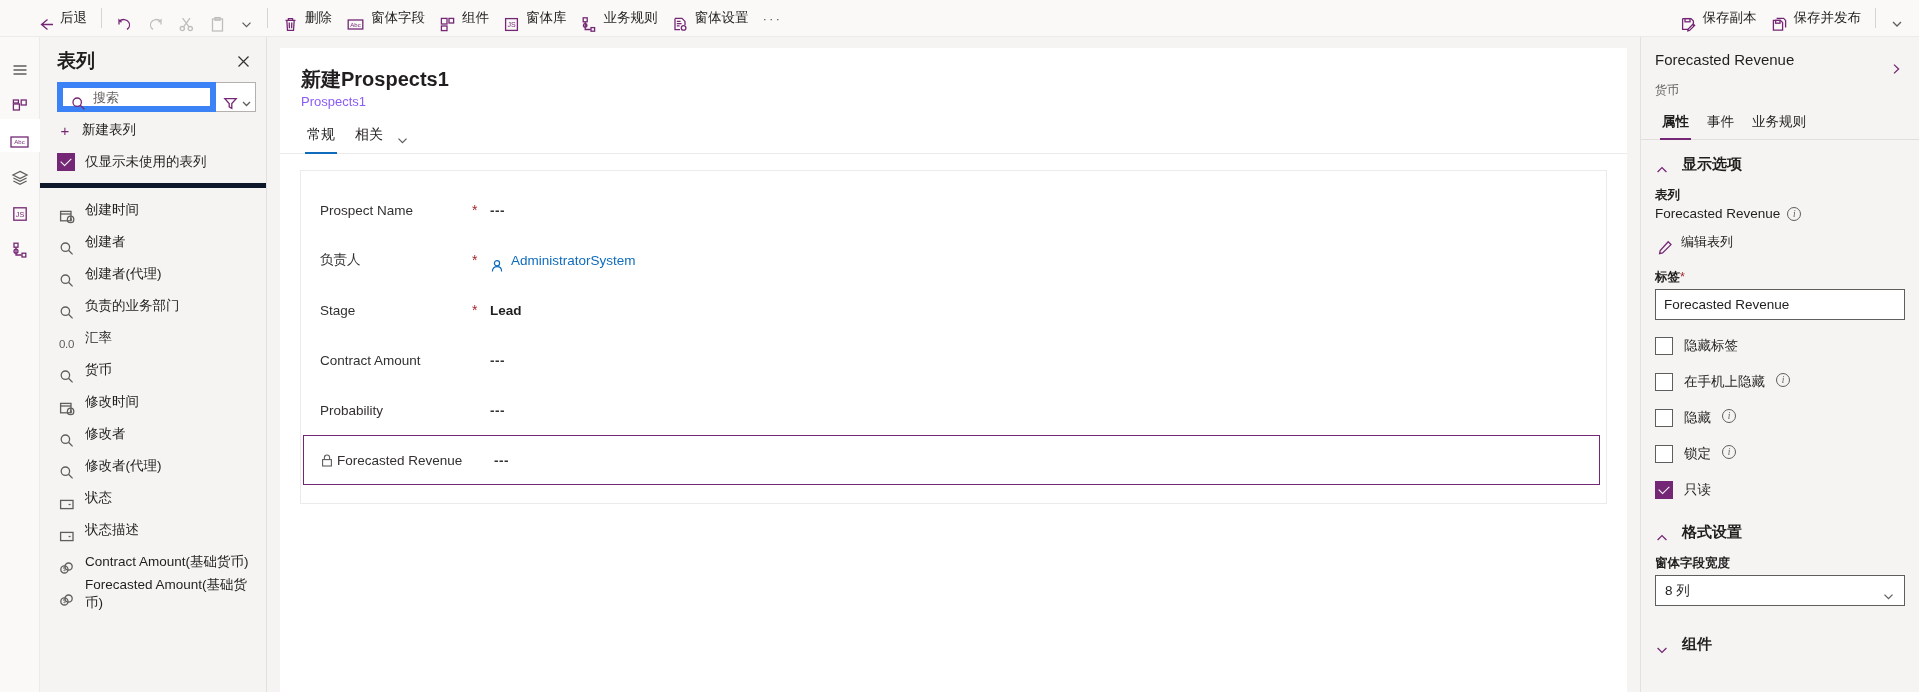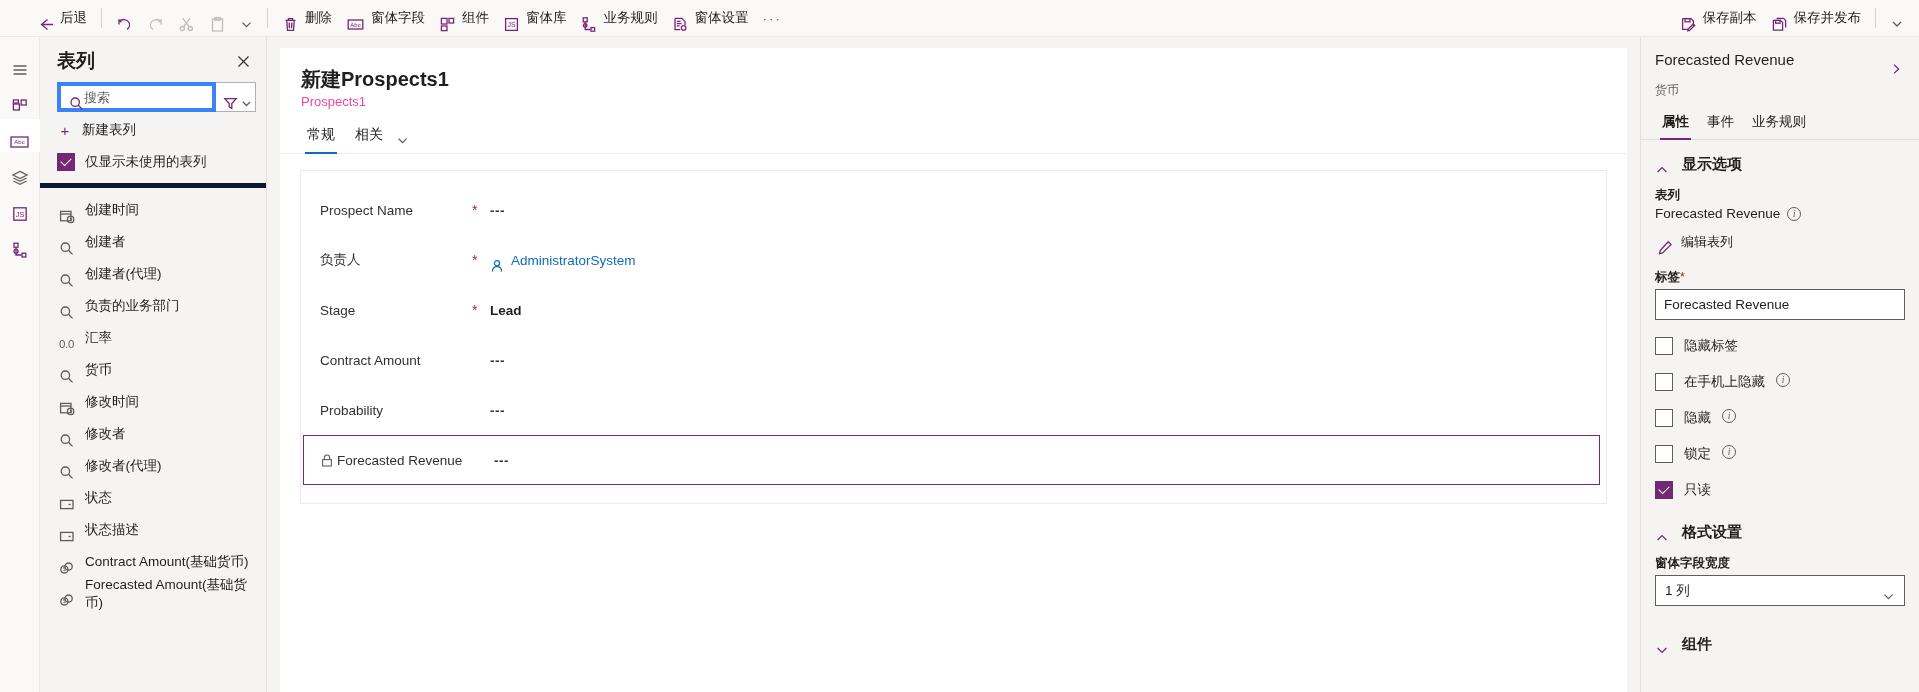--- a/index.html
+++ b/index.html
@@ -71,22 +71,22 @@
   }
   .colpane-title { font-size: 19px; font-weight: 600; color: #201f1e; line-height: 24px; }
   .close-x {
     width: 26px; height: 26px; display: flex; align-items: center; justify-content: center;
     cursor: pointer; color: #323130; border-radius: 2px; margin-top: -1px;
   }
 
   .search-row { display: flex; align-items: center; padding: 2px 10px 0 17px; gap: 0; }
   .search-box {
     flex: 1; height: 30px;
-    background: #ffffff; border: 4px solid #3b82f6;
-    display: flex; align-items: center; gap: 0;
+    background: #ffffff; border: 6px solid #3b82f6;
+    display: flex; align-items: center; gap: 7px;
     padding: 0 8px;
   }
   .search-box input {
     border: 0; outline: 0; background: transparent;
     font-size: 13px; font-family: inherit; color: #201f1e;
     width: 100%; padding: 0;
   }
   .search-box input::placeholder { color: #605e5c; }
   .filter-btn {
     height: 30px; padding: 0 3px 0 7px;
@@ -130,21 +130,21 @@
 
   
   .canvas {
     flex: 1; min-width: 0;
     background: #f5f4f3;
     padding: 11px 13px 0 13px;
     overflow: hidden;
   }
   .formcard { background: #ffffff; min-height: 100%; padding: 18px 0 0 0; }
   .form-title { font-size: 20px; font-weight: 600; padding: 0 0 0 21px; line-height: 26px; }
-  .form-sub { font-size: 13px; color: #ec4899; padding: 2px 0 0 21px; }
+  .form-sub { font-size: 13px; color: #8b5cf6; padding: 2px 0 0 21px; }
   .tabstrip {
     display: flex; align-items: center; gap: 4px;
     padding: 13px 0 0 19px;
     border-bottom: 1px solid #edebe9;
   }
   .tab {
     position: relative; padding: 4px 8px 9px 8px;
     font-size: 14px; color: #201f1e; cursor: pointer;
   }
   .tab.sel::after {
@@ -794,21 +794,21 @@
           <svg width="14" height="14" viewBox="0 0 14 14">
               <path class="pur" d="M2.6 9 L7 4.6 L11.4 9"></path>
             </svg>
         </span>
         <span class="acc-label">格式设置</span>
       </div>
 
       <div class="pfield">
         <div class="plabel">窗体字段宽度</div>
         <div class="pselect">
-          <span>1 列</span>
+          <span>8 列</span>
           <span class="ico">
             <svg width="13" height="13" viewBox="0 0 13 13">
                 <path class="gry" d="M2.5 4.6 L6.5 8.6 L10.5 4.6"></path>
               </svg>
           </span>
         </div>
       </div>
 
       <div class="spacer14"></div>
 

